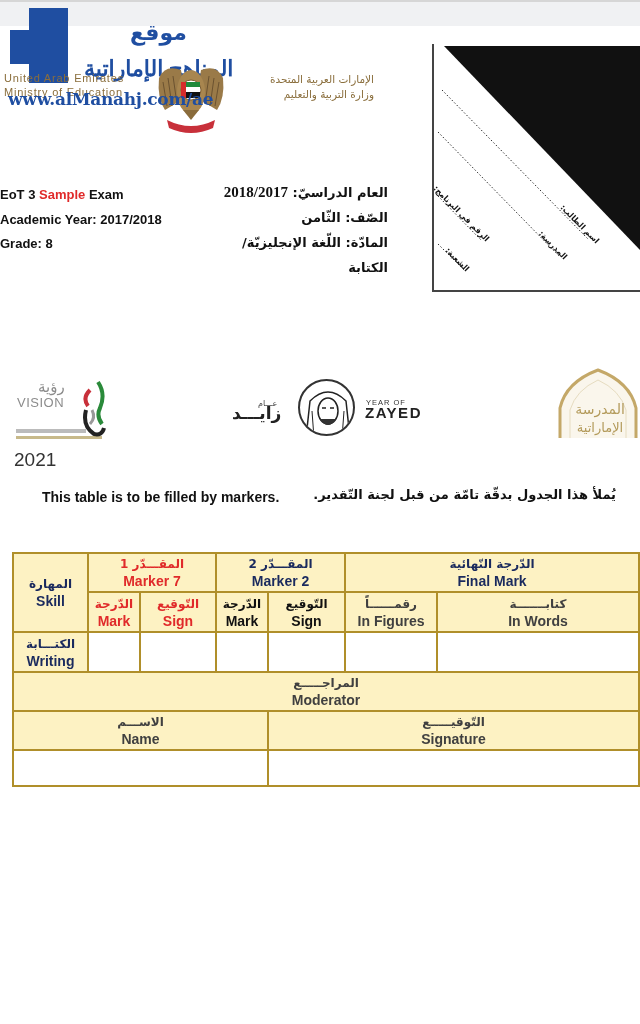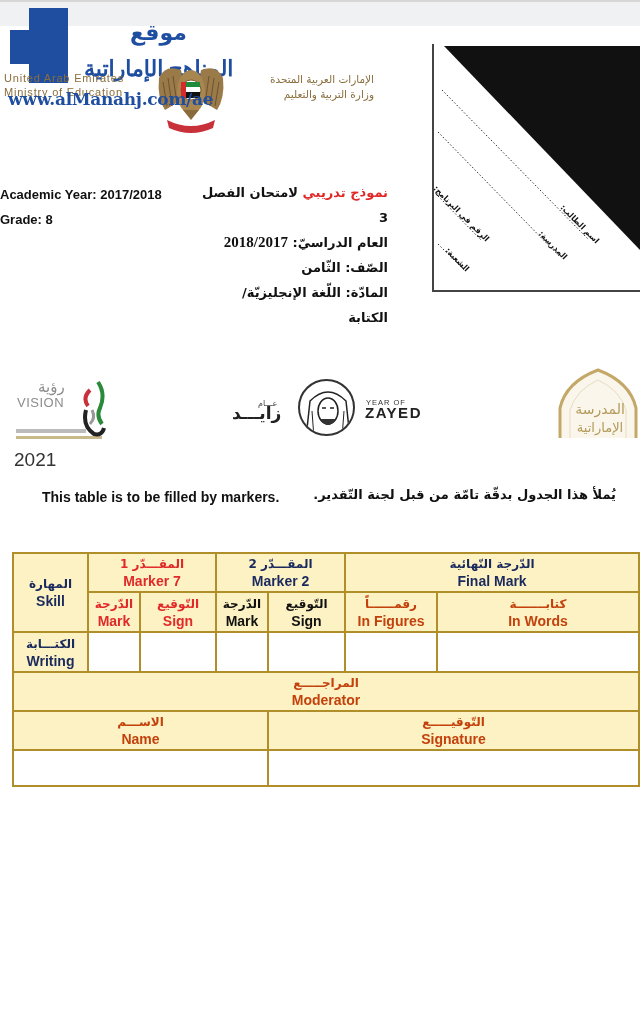--- a/index.html
+++ b/index.html
@@ -56,21 +56,21 @@
 
   
   .marks { position: absolute; left: 12px; top: 552px; width: 626px; border-collapse: collapse; table-layout: fixed; }
   .marks td { border: 2px solid #b08f2a; text-align: center; vertical-align: middle; font-weight: bold; font-size: 14px; line-height: 17px; padding: 0; }
   .hdr { background: #fdf2c3; }
   .blank { background: #ffffff; }
   .ar { display: block; font-family: "DejaVu Sans", sans-serif; font-size: 12px; line-height: 18px; font-weight: bold; }
   .en { display: block; }
   .c-red { color: #e02a2a; }
   .c-navy { color: #1a2a5e; }
-  .c-green { color: #c2410c; }
+  .c-green { color: #404040; }
   .c-black { color: #111; }
 </style>
 </head>
 <body>
 
 <div class="topbar"></div>
 
 <div class="site-logo">
   <div class="plus-v"></div>
   <div class="plus-h"></div>
@@ -119,29 +119,30 @@
     <g font-family="DejaVu Sans, sans-serif" font-size="8" fill="#111" font-weight="bold">
       <text transform="translate(162,200) rotate(45)" direction="rtl">اسم الطالب:</text>
       <text transform="translate(130,216) rotate(45)" direction="rtl">المدرسة:</text>
       <text transform="translate(52,198) rotate(45)" direction="rtl">الرقم في البرنامج:</text>
       <text transform="translate(32,228) rotate(45)" direction="rtl">الشعبة:</text>
     </g>
   </svg>
 </div>
 
 <div class="exam-en">
+  <div>
+    <span>EoT 3</span>
+    <span class="red">Sample</span>
+    <span>Exam</span>
+  </div>
   <div>Academic Year: 2017/2018</div>
   <div>Grade: 8</div>
 </div>
 
 <div class="exam-ar">
-  <div>
-    <span class="red">نموذج تدريبي</span>
-    <span>لامتحان الفصل 3</span>
-  </div>
   <div>
     <span>العام الدراسيّ:</span>
     <span class="num">2018/2017</span>
   </div>
   <div>الصّف: الثّامن</div>
   <div>المادّة: اللّغة الإنجليزيّة/ الكتابة</div>
 </div>
 
 <div class="logo vision">
   <div class="vision-ar">رؤية</div>

